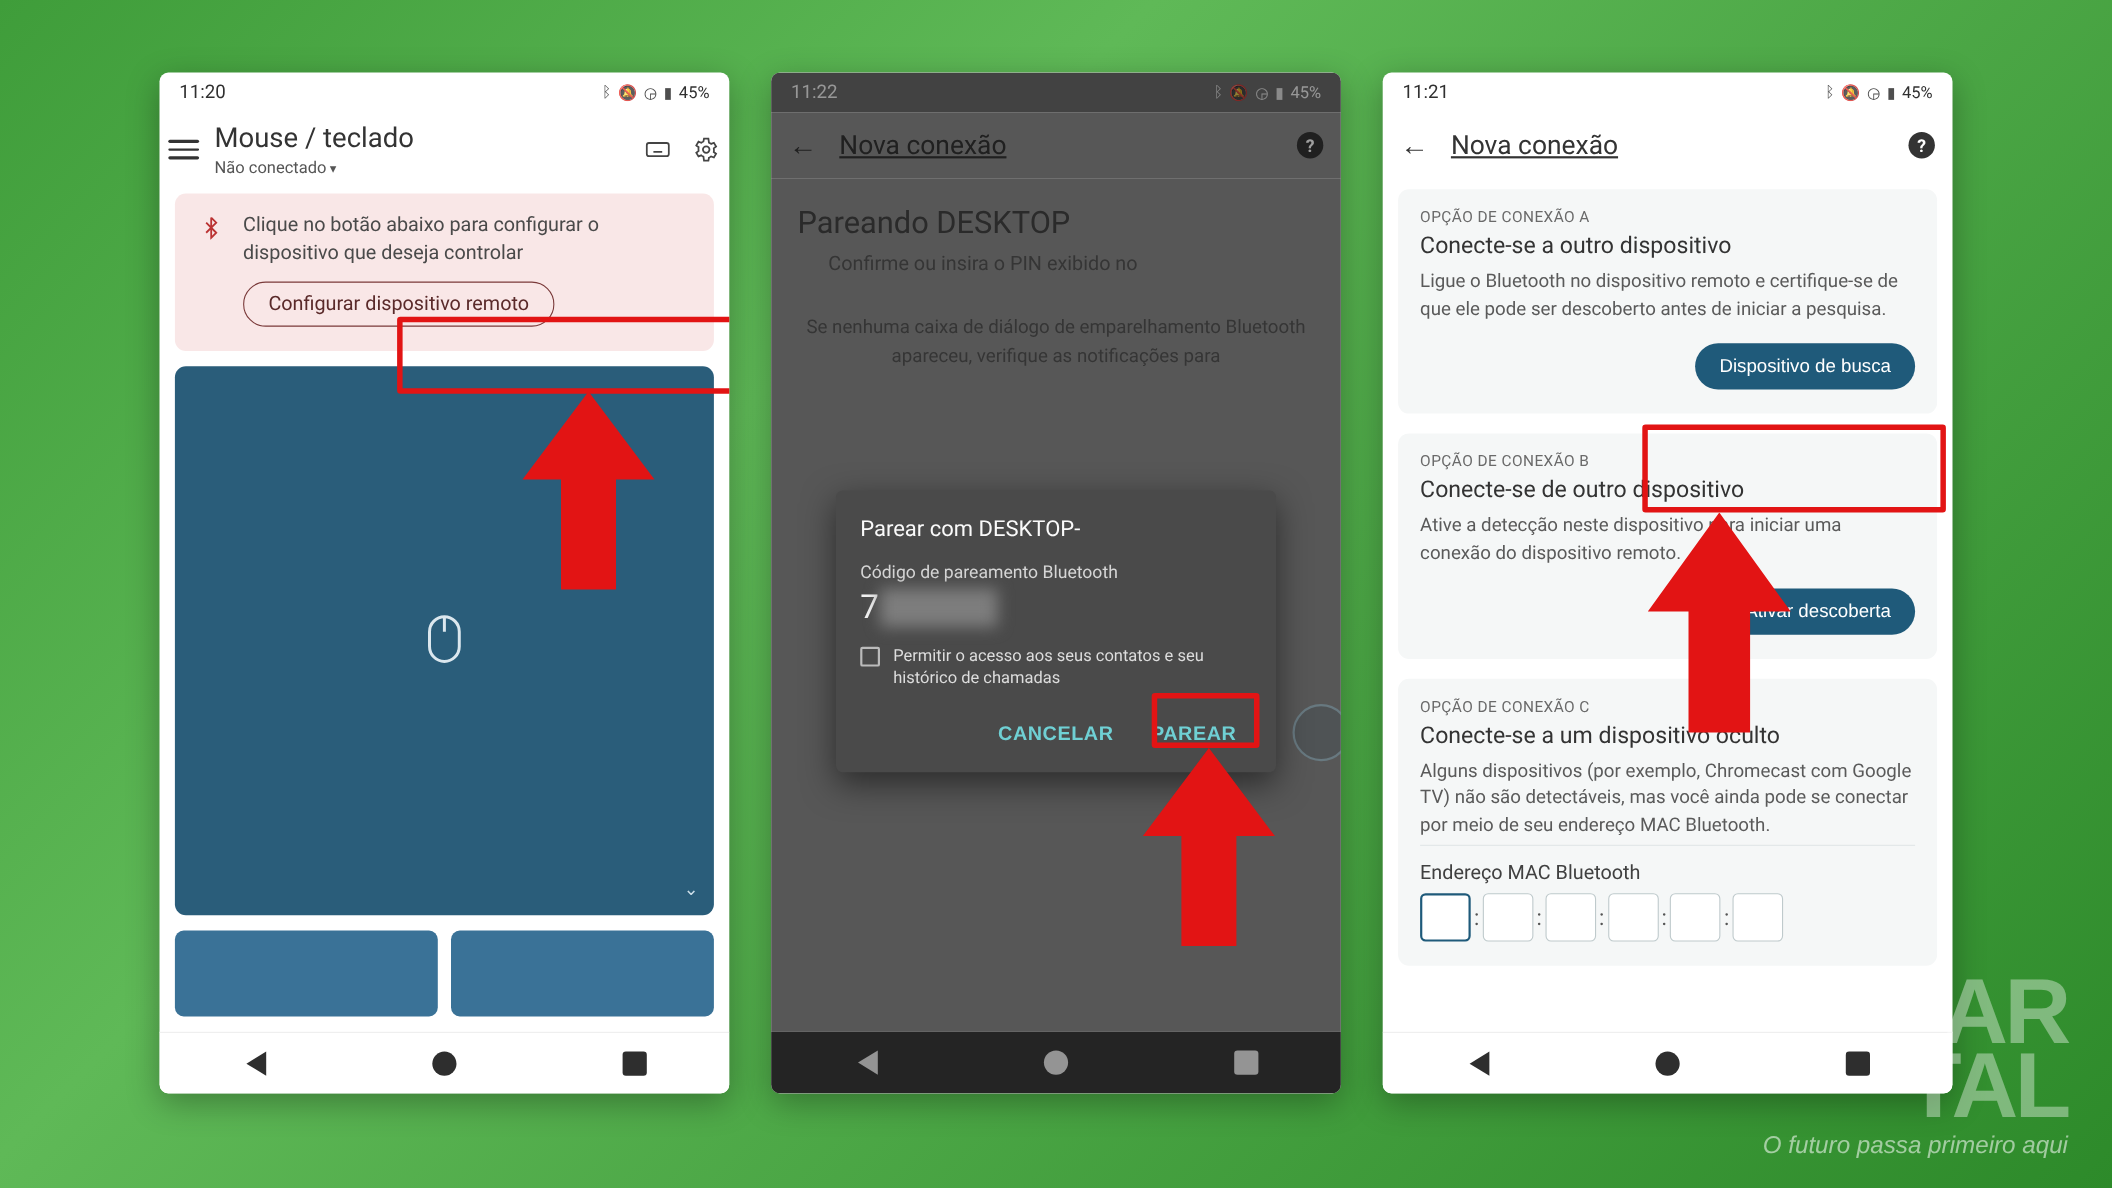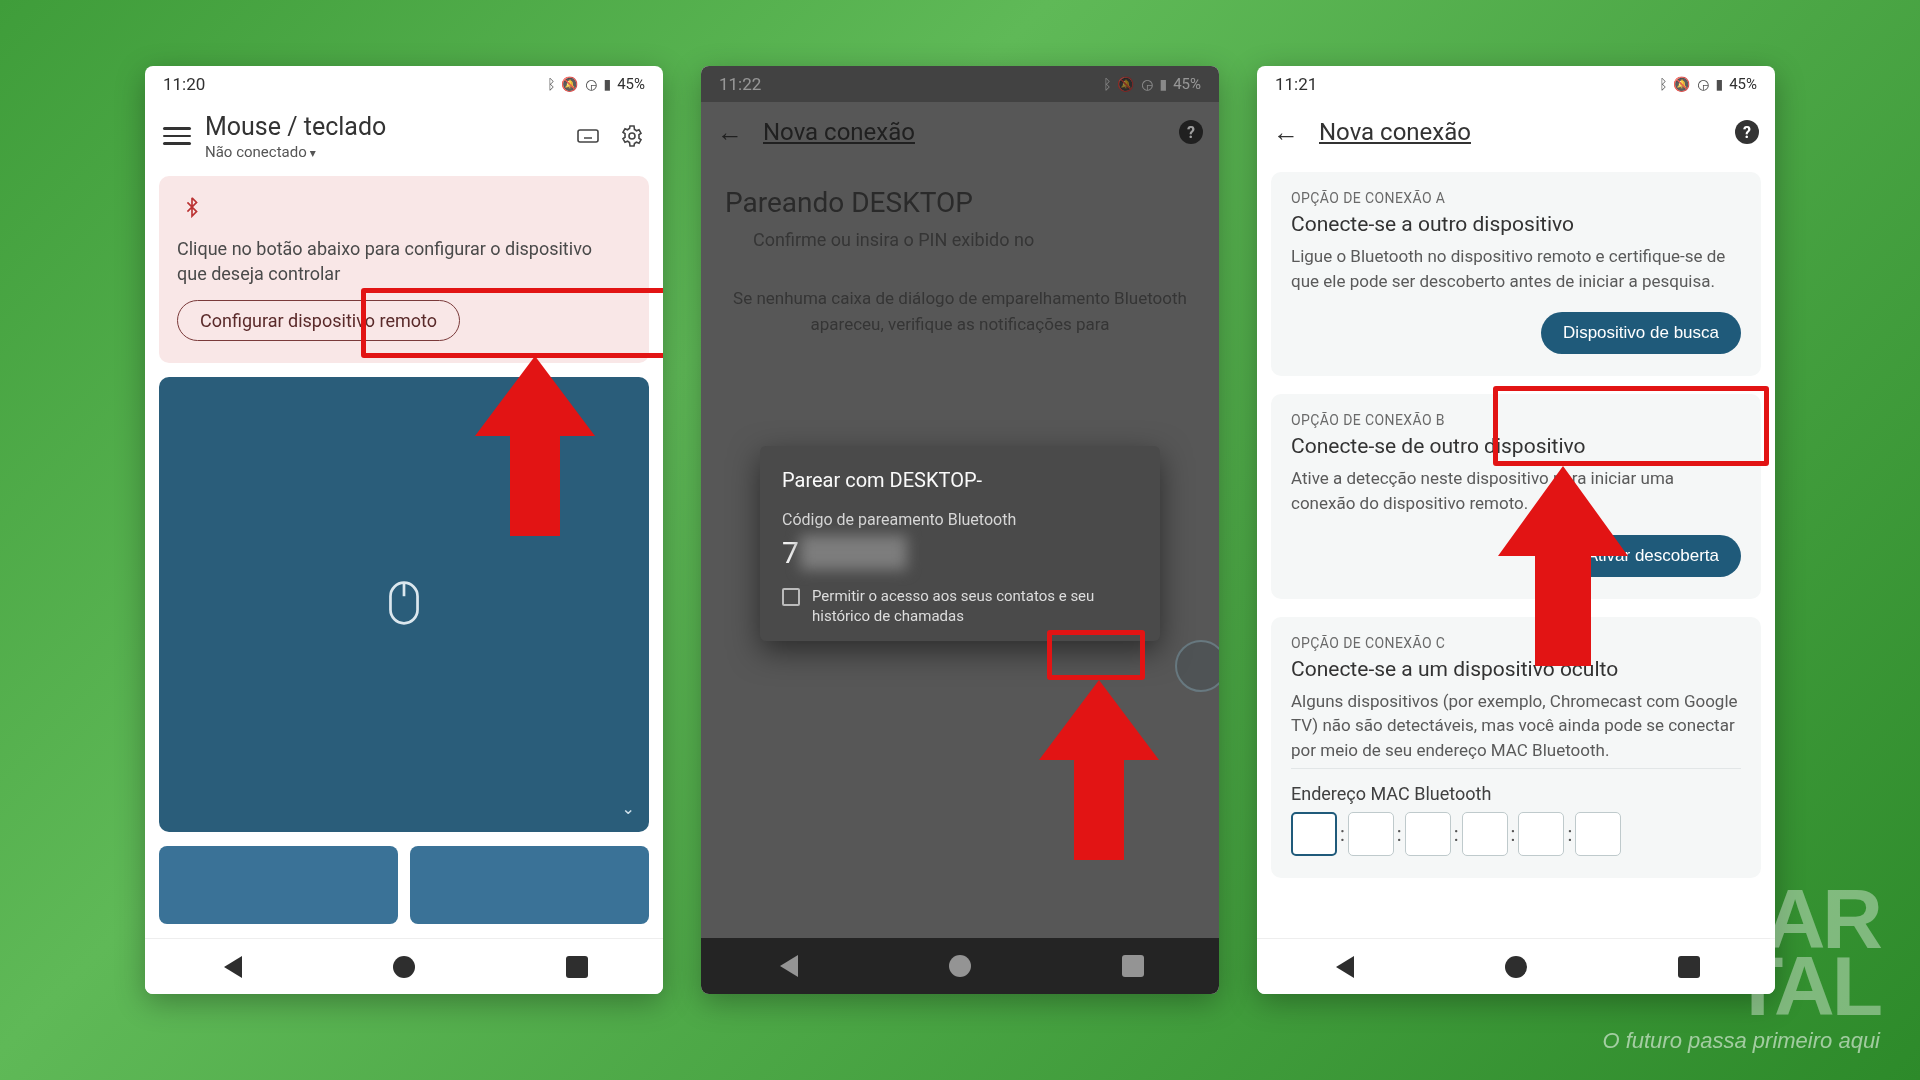--- a/index.html
+++ b/index.html
@@ -15,35 +15,35 @@
     box-shadow:0 8px 30px rgba(0,0,0,.3); overflow:hidden; position:relative;
     display:flex; flex-direction:column;
   }
   .status-bar {
     height:36px; display:flex; align-items:center; justify-content:space-between;
     padding:0 18px; font-size:17px; color:#303030;
   }
   .status-right { display:flex; align-items:center; gap:4px; font-size:15px;}
   .status-right .ic { font-size:14px; margin-right:2px; opacity:.85;}
   .app-header {
-    height:68px; display:flex; align-items:center; padding:0 18px;
+    height:68px; display:flex; align-items:center; padding:0 8px;
   }
   .hamburger { width:28px; display:flex; flex-direction:column; gap:5px; margin-right:14px;}
   .hamburger span { height:2.5px; background:#333; border-radius:2px;}
   .title-block { flex:1; }
   .title-main { font-size:25px; color:#333; font-weight:400;}
   .title-sub { font-size:15px; color:#555; margin-top:2px;}
   .title-sub::after{content:" ▾"; font-size:12px;}
   .hdr-icons { display:flex; gap:18px; color:#444;}
   .hdr-icons .ic { width:26px; height:26px; display:flex; align-items:center; justify-content:center;}
   .svg20{width:24px;height:24px;fill:none;stroke:#444;stroke-width:1.6;}
 
   .info-card {
     margin:6px 14px 0 14px; background:#f9e7e7; border-radius:10px;
-    padding:16px 33px 22px 18px; display:flex; gap:14px; position:relative;flex-direction:column;
+    padding:16px 33px 22px 18px; display:flex; gap:14px; position:relative;
   }
   .info-card .bt-off{ width:30px;height:30px; color:#c46; display:flex;align-items:center;justify-content:center;}
   .info-card .bt-off svg{width:22px;height:22px;stroke:#b33;fill:none;stroke-width:1.8;}
   .info-card .txt{ color:#4a4a4a; font-size:18px; line-height:1.4;}
   .config-btn{
     display:inline-block; margin-top:14px;
     border:1.5px solid #7a3a3a; border-radius:24px;
     padding:9px 22px; font-size:18px; color:#5a2a2a; background:#f9e7e7;
   }
 
@@ -232,20 +232,24 @@
     </div>
 
     <div class="dialog">
       <div class="dlg-title">Parear com DESKTOP-</div>
       <div class="dlg-sub">Código de pareamento Bluetooth</div>
       <div class="dlg-code"><span>7</span><span class="blur">XXXXX</span></div>
       <label class="dlg-check">
         <span class="box"></span>
         <span>Permitir o acesso aos seus contatos e seu histórico de chamadas</span>
       </label>
+      <div class="dlg-actions">
+        <button class="cancel">CANCELAR</button>
+        <button class="parear">PAREAR</button>
+      </div>
     </div>
 
     <div class="redbox" style="top:564px;left:346px;width:98px;height:50px;"></div>
     <div class="arrow" style="top:614px;left:328px;">
       <svg width="140" height="190">
           <polygon points="70,0 130,80 95,80 95,180 45,180 45,80 10,80" fill="#e21414"></polygon>
         </svg>
     </div>
   </div>
 

